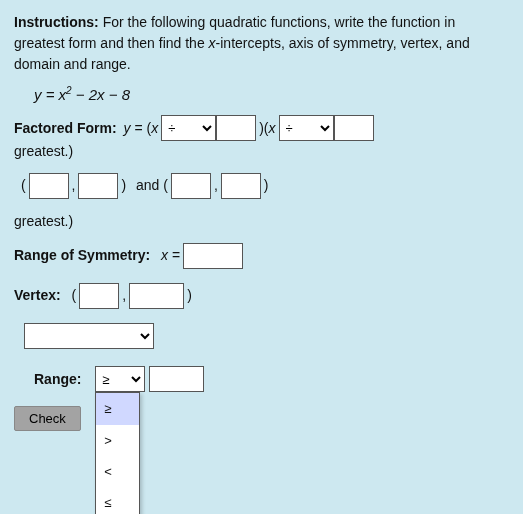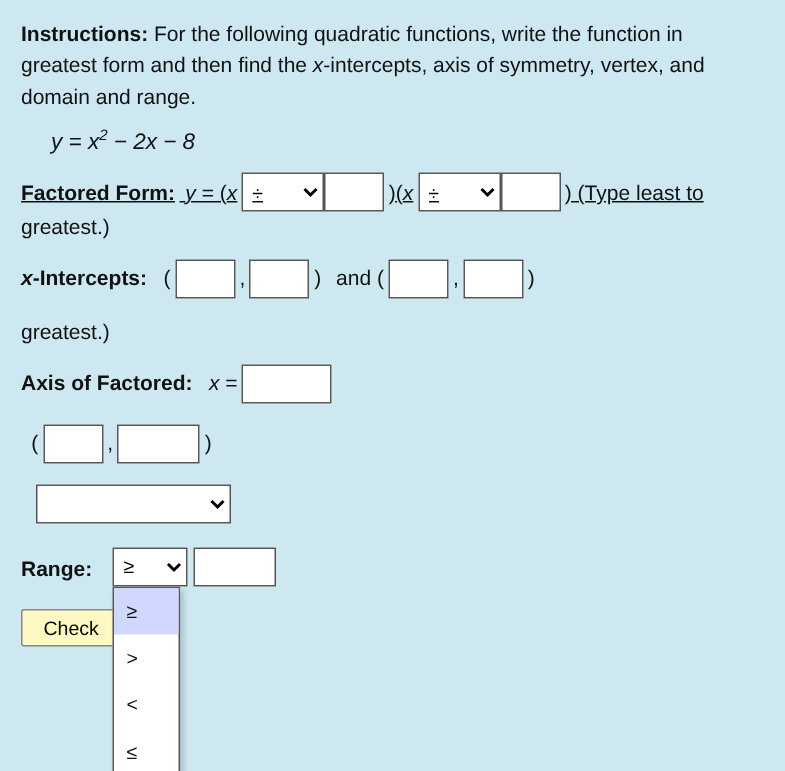--- a/index.html
+++ b/index.html
@@ -53,21 +53,21 @@
     .gap { margin: 0 3px; }
 
     .factored-row {
       display: flex;
       align-items: center;
       flex-wrap: wrap;
       margin-bottom: 2px;
     }
 
     .check-btn {
-      background: #fef9c3;
+      background: #a3a3a3;
       border: 1px solid #888;
       padding: 4px 14px;
       font-size: 13px;
       cursor: pointer;
       border-radius: 2px;
     }
 
     
     .dropdown-container {
       position: relative;
@@ -101,90 +101,89 @@
 
 <div class="instructions">
   <span><b>Instructions:</b></span>
   <span> For the following quadratic functions, write the function in greatest form and then find the </span><span class="math">x</span><span>-intercepts, axis of symmetry, vertex, and domain and range.</span>
 </div>
 
 <div class="equation">
   <span><i>y</i> = <i>x</i><sup>2</sup> − 2<i>x</i> − 8</span>
 </div>
 
-<div style="margin-bottom:0;text-decoration:underline;">
+<div style="margin-bottom:0;">
   <div class="factored-row">
     <b>Factored Form:</b>
     <span class="gap">&nbsp;<i>y</i>&nbsp;=&nbsp;(<i>x</i></span>
     <select class="range-select">
       <option>÷</option>
       <option>+</option>
       <option>−</option>
       <option>×</option>
     </select>
     <input type="text" class="small-input" value="" style="">
     <span class="gap">)(<i>x</i></span>
     <select class="range-select">
       <option>÷</option>
       <option>+</option>
       <option>−</option>
       <option>×</option>
     </select>
     <input type="text" class="small-input" value="" style="">
-    <span class="gap">) (Type least to</span>
   </div>
 </div>
 <div style="margin-bottom:14px;">
   <span>greatest.)</span>
 </div>
 
 <div class="row">
-  <b><i>x</i>-Intercepts:</b>
   <span class="gap">&nbsp;(</span>
   <input type="text" class="small-input" value="" style="">
   <span class="gap">,</span>
   <input type="text" class="small-input" value="" style="">
   <span class="gap">)</span>
   <span class="gap">&nbsp;and&nbsp;(</span>
   <input type="text" class="small-input" value="" style="">
   <span class="gap">,</span>
   <input type="text" class="small-input" value="" style="">
   <span class="gap">)</span>
 </div>
 <div style="margin-bottom:14px;">
   <span>greatest.)</span>
 </div>
 
 <div class="row">
-  <b>Axis of Factored:</b>
+  <b>Range of Symmetry:</b>
   <span class="gap">&nbsp;<i>x</i>&nbsp;=</span>
   <input type="text" class="sym-input" value="" style="">
 </div>
 
 <div class="row">
+  <b>Vertex:</b>
   <span class="gap">&nbsp;(</span>
   <input type="text" class="small-input" value="" style="">
   <span class="gap">,</span>
   <input type="text" class="medium-input" value="" style="">
   <span class="gap">)</span>
 </div>
 
 <div class="row">
   <span class="gap">&nbsp;</span>
   <select class="domain-select">
     <option></option>
     <option>All real numbers</option>
     <option>x ≥ 0</option>
     <option>x &gt; 0</option>
     <option>x ≤ 0</option>
     <option>x &lt; 0</option>
   </select>
 </div>
 
-<div class="row" style="align-items:center; position:relative;">
+<div class="row" style="align-items:flex-end; position:relative;margin-left:20px;">
   <b style="margin-top:4px;">Range:</b>
   <span class="gap">&nbsp;</span>
   <div class="dropdown-container">
     <select class="range-select" style="width:50px; border:1px solid #555;">
       <option>≥</option>
       <option>&gt;</option>
       <option>&lt;</option>
       <option>≤</option>
     </select>
     

